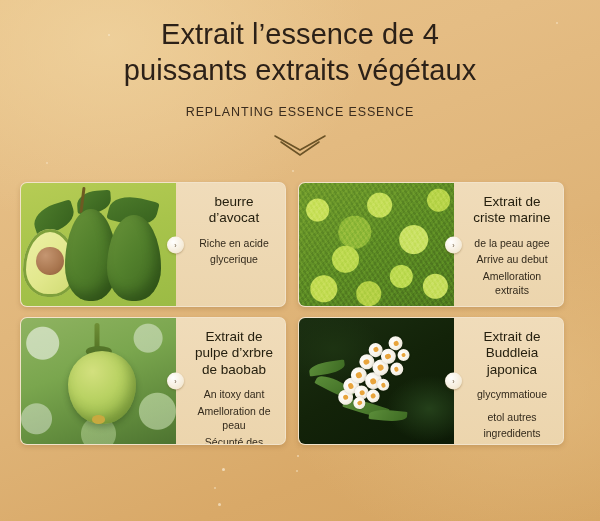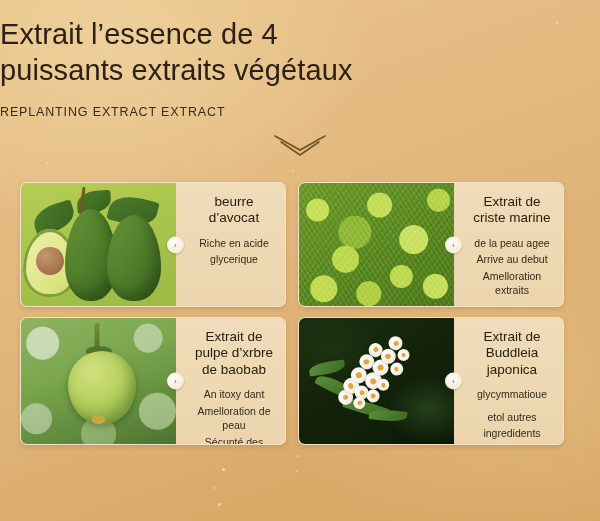--- a/index.html
+++ b/index.html
@@ -25,21 +25,21 @@
     position: absolute;
     border-radius: 50%;
     background: rgba(255,250,235,0.85);
     filter: blur(0.4px);
   }
 
   
   .header {
     position: absolute;
     top: 0; left: 0; right: 0;
-    text-align: left;
+    text-align: center;
     padding-top: 16px;
   }
   .title {
     font-size: 29px;
     line-height: 1.25;
     color: #2c2118;
     font-weight: 400;
     letter-spacing: 0.1px;
   }
   .title .line { display: block; }
@@ -306,21 +306,21 @@
   <div class="sparkle" style="left:296px;top:470px;width:2px;height:2px;opacity:.5"></div>
   <div class="sparkle" style="left:300px;top:442px;width:2px;height:2px;opacity:.45"></div>
   <div class="sparkle" style="left:130px;top:200px;width:2px;height:2px;opacity:.4"></div>
 </div>
 
 <div class="header">
   <h1 class="title">
     <span class="line">Extrait l’essence de 4</span>
     <span class="line">puissants extraits végétaux</span>
   </h1>
-  <div class="subtitle">REPLANTING EXTRACT EXTRACT</div>
+  <div class="subtitle">REPLANTING ESSENCE ESSENCE</div>
   <div class="chevron-wrap">
     <svg class="chevron-icon" width="58" height="26" viewBox="0 0 58 26" fill="none">
       <path d="M4 3 L29 17 L54 3" stroke="#6b5327" stroke-width="1.6" fill="none" stroke-linecap="round"></path>
       <path d="M10 9 L29 22 L48 9" stroke="#6b5327" stroke-width="1.6" fill="none" stroke-linecap="round"></path>
     </svg>
   </div>
 </div>
 
 <div class="cards">
 

